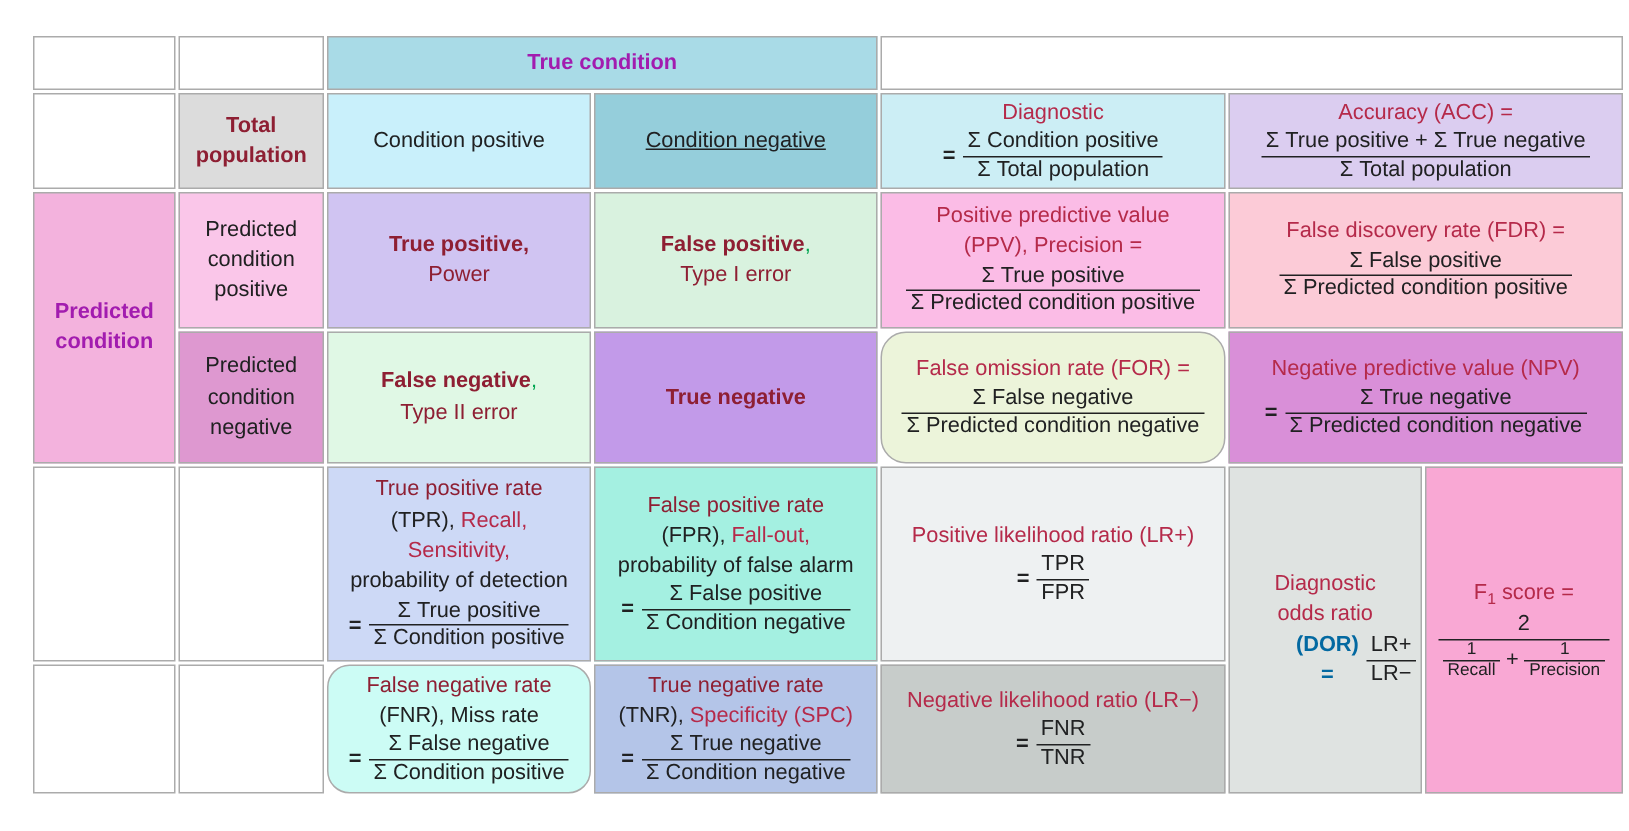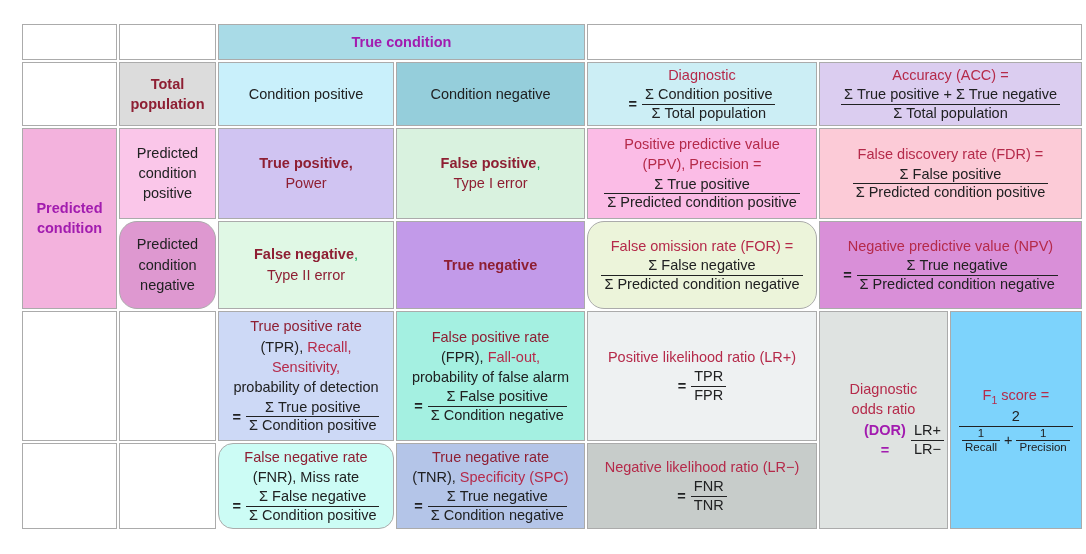--- a/index.html
+++ b/index.html
@@ -3,36 +3,36 @@
 <meta charset="utf-8">
 <style>
   html,body{margin:0;padding:0;background:#fff;}
   .stage{width:1086px;height:554px;box-sizing:border-box;padding:22px 0 0 20px;
          font-family:"Liberation Sans", sans-serif;color:#202122;background:#fff;}
   table.cm{border-collapse:separate;border-spacing:2px;table-layout:fixed;}
   table.cm td{box-sizing:border-box;border:1px solid #ababab;text-align:center;
               vertical-align:middle;font-size:14.5px;line-height:1.40;padding:2px 3px;}
   td.blank{border:none;background:transparent;}
   
-  .c-truecond{background:#a9dbe7;} .c-condpos{background:#c9f0fb;} .c-condneg{background:#95cedb;}
+  .c-truecond{background:#a9dbe7;} .c-condpos{background:#c9f0fb;} .c-condneg{background:#95cedb;text-decoration:underline;}
   .c-totalpop{background:#dcdcdc;font-weight:bold;} .c-prev{background:#cceef5;} .c-acc{background:#dbcdf0;}
-  .c-predcond{background:#f3b2dd;} .c-predpos{background:#fac6e9;} .c-predneg{background:#de98d0;border-radius:18px;}
+  .c-predcond{background:#f3b2dd;} .c-predpos{background:#fac6e9;} .c-predneg{background:#de98d0;}
   .c-tp{background:#d0c4f2;} .c-fp{background:#d9f2df;} .c-fn{background:#e0f8e5;} .c-tn{background:#c29ae9;}
   .c-ppv{background:#fbbce6;} .c-fdr{background:#fccbd7;} .c-for{background:#ecf4da;border-radius:17px;} .c-npv{background:#d98fd8;}
   .c-tpr{background:#cdd9f6;} .c-fpr{background:#a4f0e1;} .c-lrp{background:#eef1f2;}
-  .c-dor{background:#dfe3e1;} .c-f1{background:#7dd3fc;}
+  .c-dor{background:#dfe3e1;} .c-f1{background:#f9a8d4;}
   .c-fnr{background:#ccfcf5;border-radius:15px;} .c-tnr{background:#b4c5e8;} .c-lrm{background:#c7ccca;}
   
   .maroon{color:#8e1f33;} .crimson{color:#b52a4a;} .green{color:#00a550;} .blk{color:#202122;}
   .b{font-weight:bold;}
   .hdr{font-weight:bold;color:#a21caf;font-size:15px;}
   
   .fline{display:flex;align-items:center;justify-content:center;margin-top:1px;}
   .eq{font-weight:bold;margin-right:5px;color:#202122;}
-  .pre{margin-right:5px;color:#a21caf;margin-left:41px;}
+  .pre{margin-right:5px;color:#0369a1;margin-left:41px;}
   .frac{display:inline-flex;flex-direction:column;vertical-align:middle;line-height:1.22;color:#202122;}
   .frac .num{border-bottom:1px solid #202122;padding:0 3px;}
   .frac .den{padding:0 3px;}
   .frac.small{font-size:11.5px;line-height:1.15;}
   .frac .den .sumrow{display:flex;align-items:center;justify-content:center;gap:4px;}
   .sp{margin-right:4px;}
   .suf{margin-left:4px;}
   sub{font-size:10.5px;}
 </style>
 </head>

